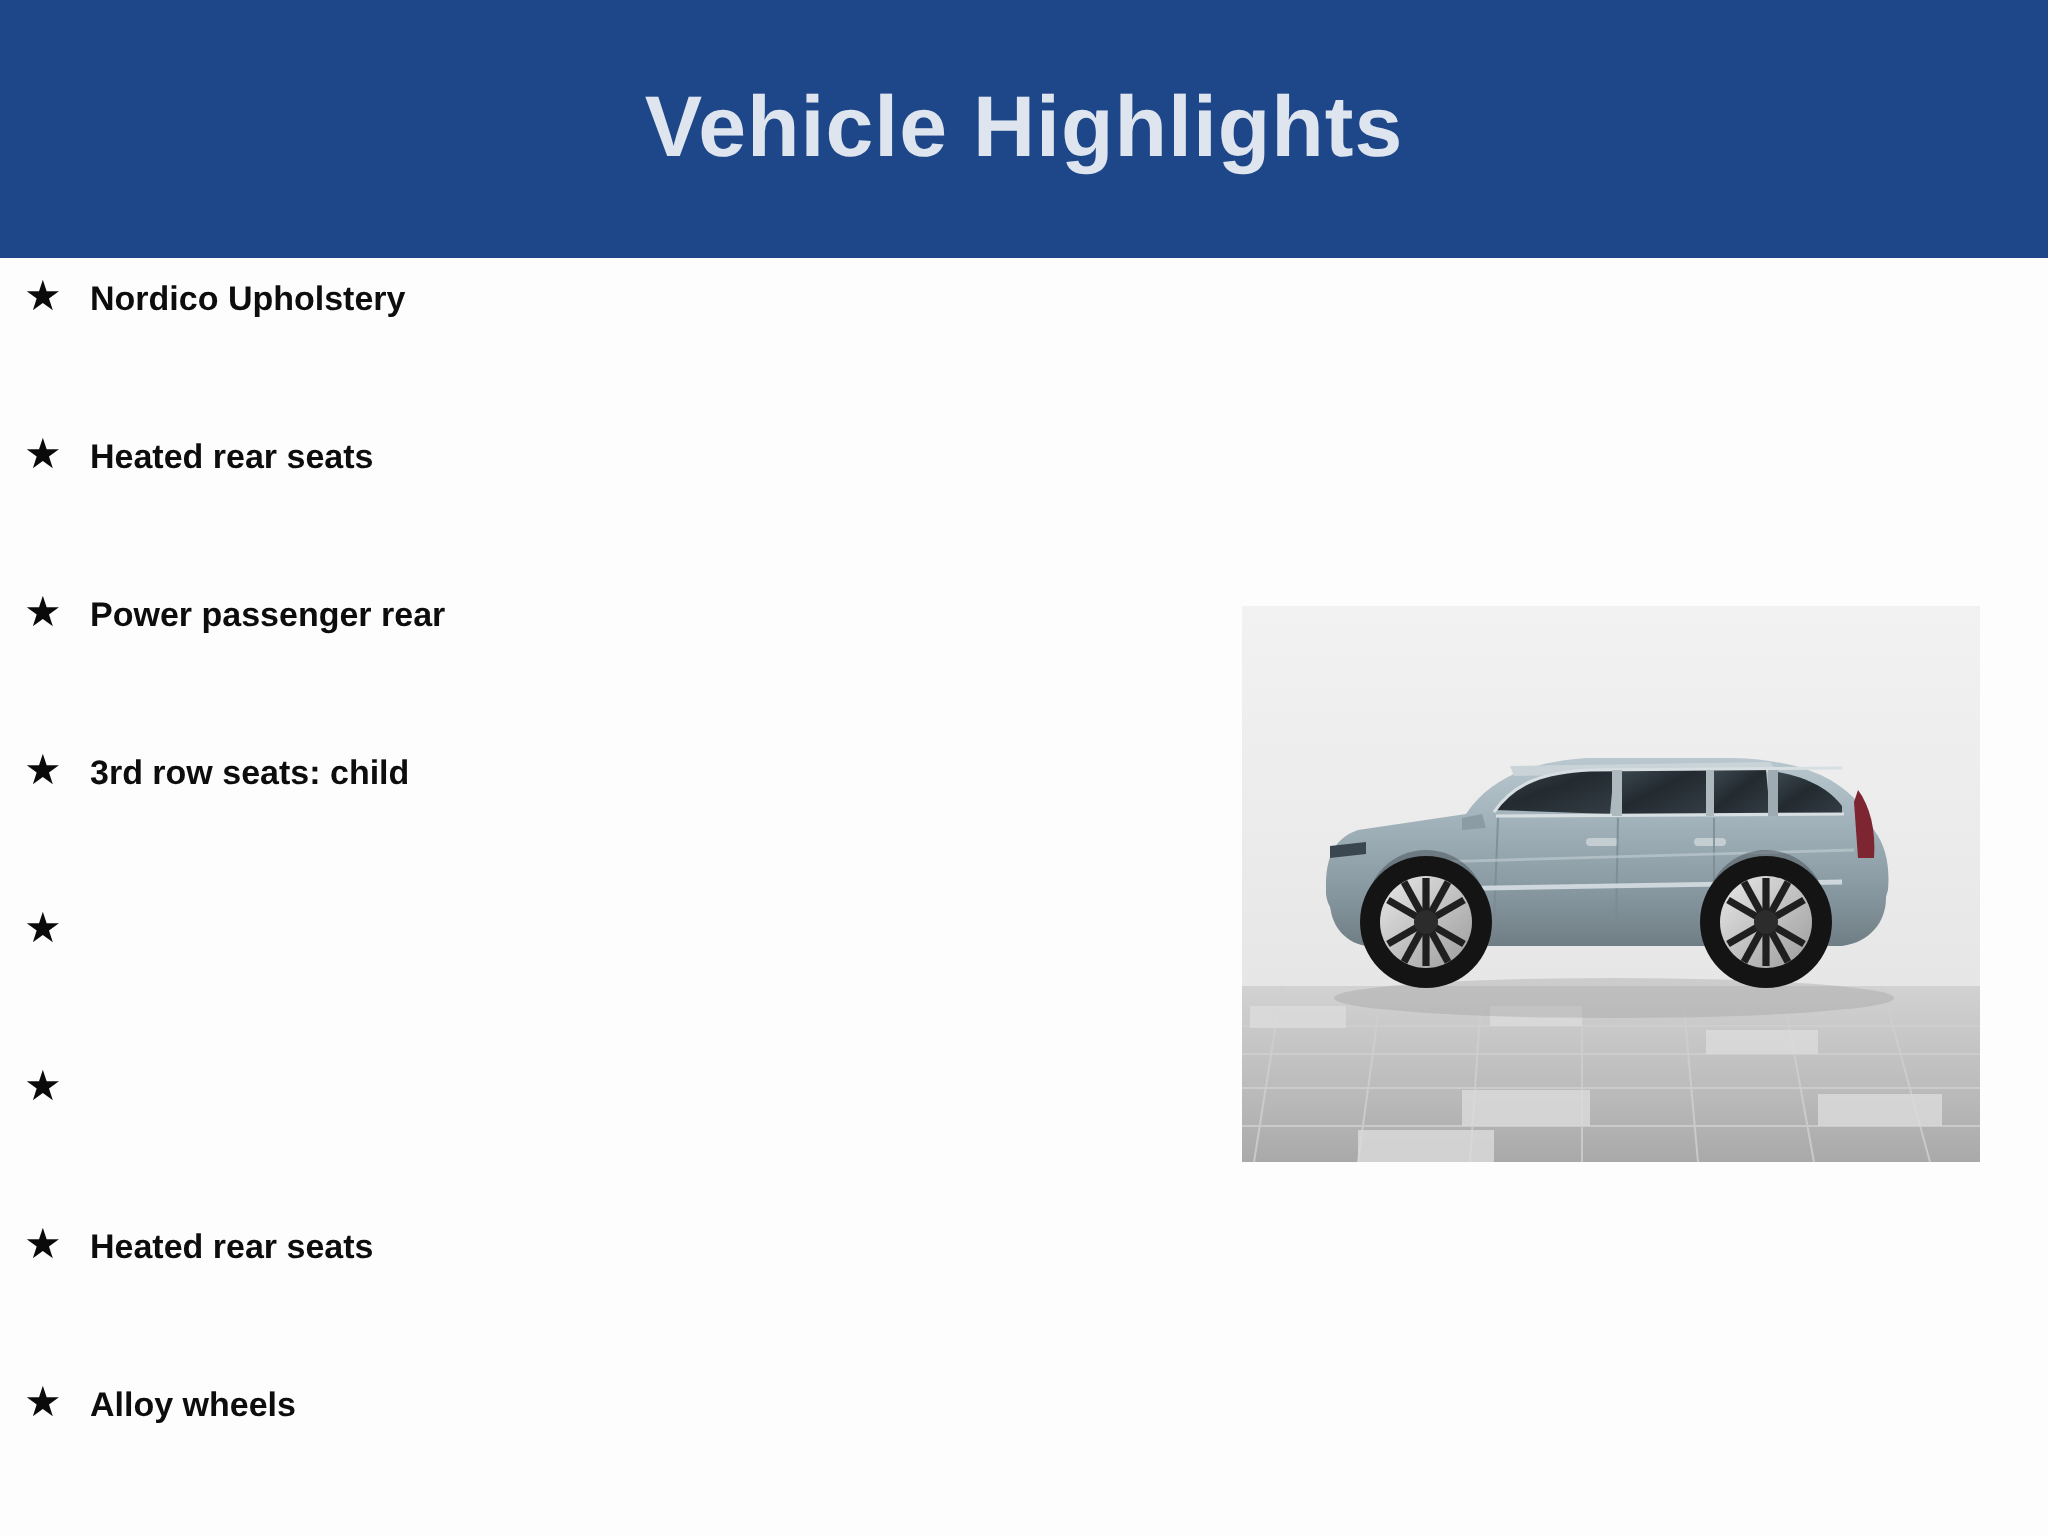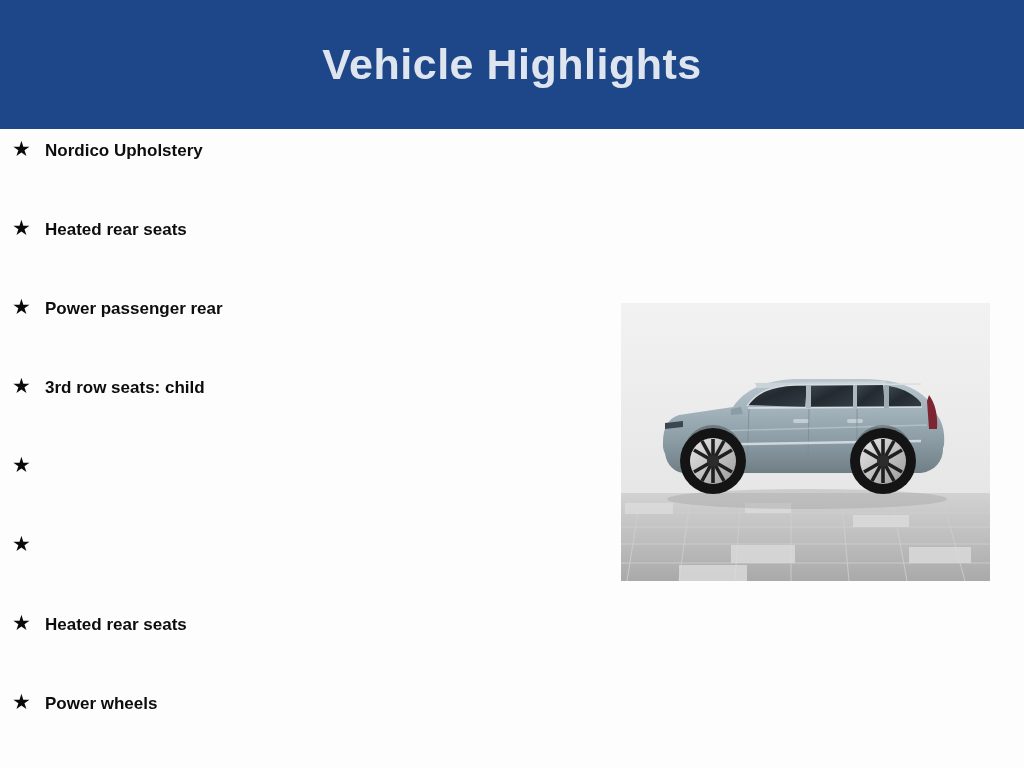--- a/index.html
+++ b/index.html
@@ -118,21 +118,21 @@
   </li>
   <li class="highlight-item">
     <span class="bullet-star">★</span>
   </li>
   <li class="highlight-item">
     <span class="bullet-star">★</span>
     <span class="highlight-label">Heated rear seats</span>
   </li>
   <li class="highlight-item">
     <span class="bullet-star">★</span>
-    <span class="highlight-label">Power wheels</span>
+    <span class="highlight-label">Alloy wheels</span>
   </li>
 </ul>
 
 <div id="vehicle-photo">
   <svg viewBox="0 0 369 278" xmlns="http://www.w3.org/2000/svg">
     <defs>
       <linearGradient id="wallG" x1="0" y1="0" x2="0" y2="1">
         <stop offset="0%" stop-color="#f2f2f2"></stop>
         <stop offset="100%" stop-color="#e6e6e6"></stop>
       </linearGradient>

